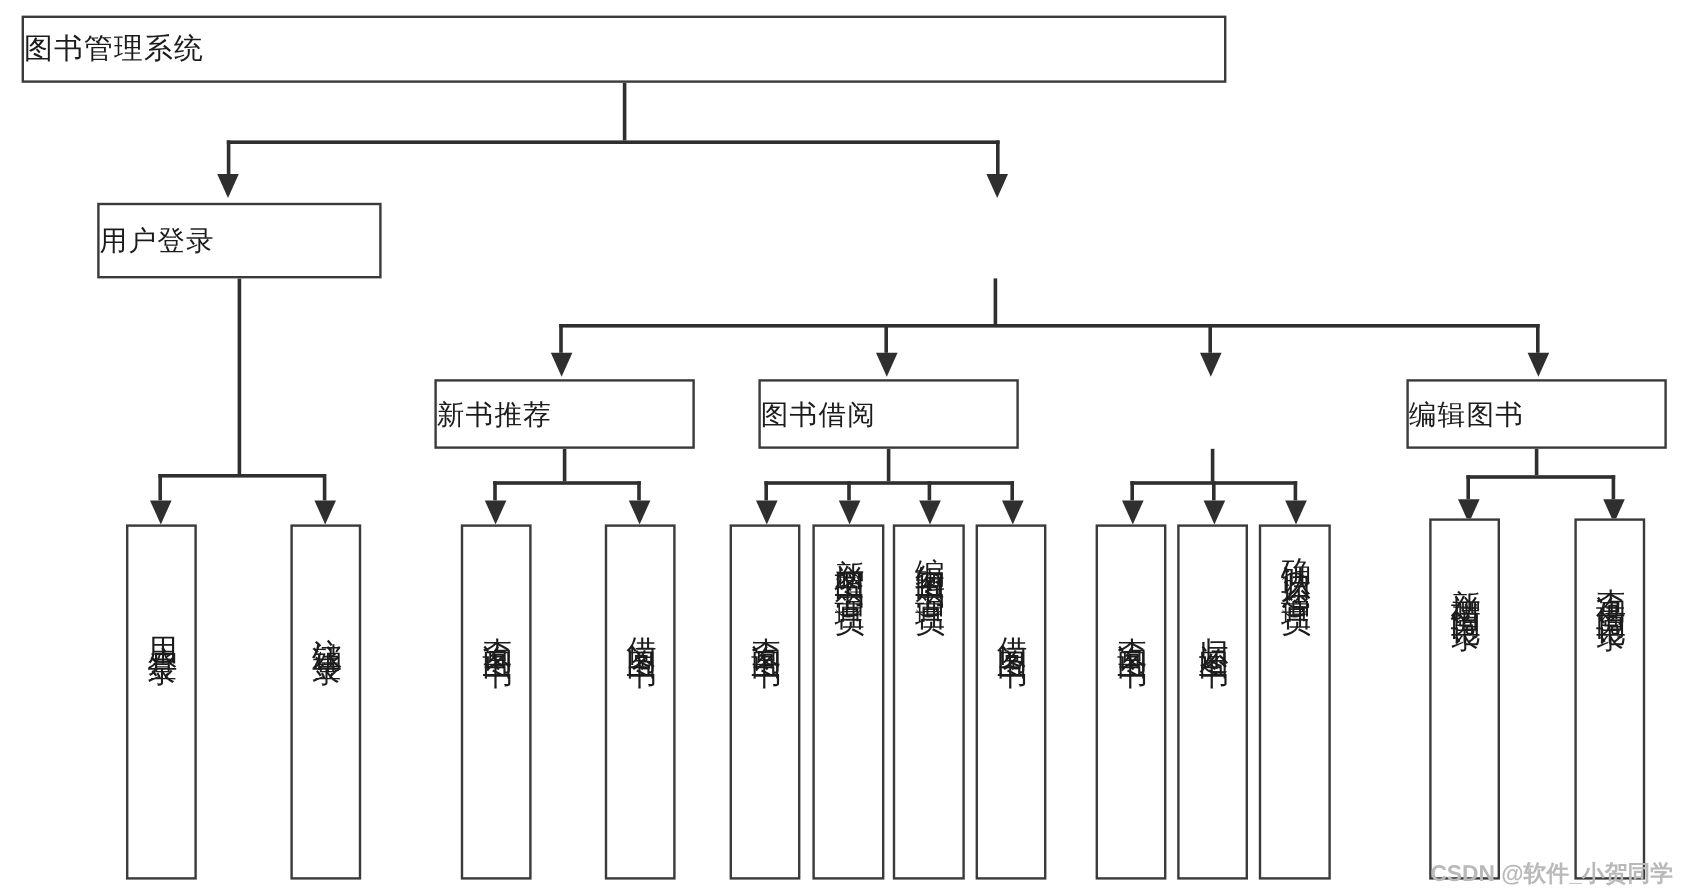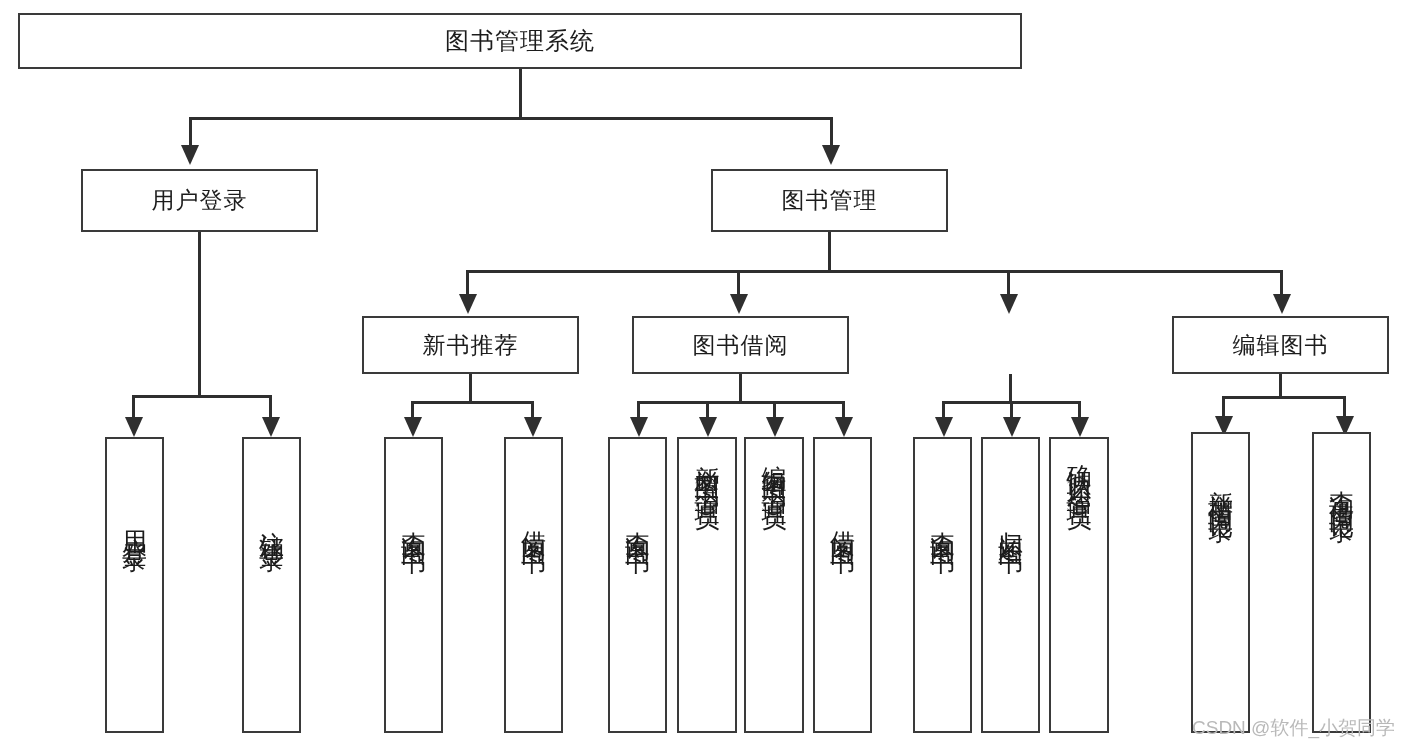--- a/index.html
+++ b/index.html
@@ -19,21 +19,21 @@
     overflow: hidden;
   }
   
   .node {
     position: absolute;
     box-sizing: border-box;
     border: 2.5px solid #3a3a3a;
     background: #ffffff;
     display: flex;
     align-items: center;
-    justify-content: center;
+    justify-content: flex-start;
     color: #1c1c1c;
     line-height: 1.15;
     z-index: 3;
   }
   .node .label {
     display: block;
     text-align: center;
     white-space: nowrap;
   }
   
@@ -88,20 +88,21 @@
     z-index: 2;
   }
   
   #watermark {
     position: absolute;
     color: #b9b9b9;
     font-size: 19px;
     white-space: nowrap;
     z-index: 5;
     font-family: "Liberation Sans", "DejaVu Sans", sans-serif;
+    font-weight: bold;
   }
 </style>
 </head>
 <body>
 
 <div id="canvas">
 
   <div class="node root h-node" style="left:18px; top:13px; width:1004px; height:56px;">
     <span class="label">图书管理系统</span>
   </div>
@@ -113,23 +114,20 @@
   <div class="vline" style="left:189px; top:117px; height:28px;"></div>
   <div class="arrow" style="left:181px; top:145px;"></div>
 
   <div class="vline" style="left:830px; top:117px; height:28px;"></div>
   <div class="arrow" style="left:822px; top:145px;"></div>
 
   <div class="node h-node" style="left:81px; top:169px; width:237px; height:63px;">
     <span class="label">用户登录</span>
   </div>
 
-  <div class="node h-node" style="left:711px; top:169px; width:237px; height:63px;">
-    <span class="label">图书管理</span>
-  </div>
 
   <div class="vline" style="left:198px; top:232px; height:163px;"></div>
   <div class="hline" style="left:132px; top:395px; width:139px;"></div>
   <div class="vline" style="left:132px; top:395px; height:22px;"></div>
   <div class="arrow" style="left:125px; top:417px;"></div>
   <div class="vline" style="left:269px; top:395px; height:22px;"></div>
   <div class="arrow" style="left:262px; top:417px;"></div>
 
   <div class="vline" style="left:828px; top:232px; height:38px;"></div>
   <div class="hline" style="left:466px; top:270px; width:817px;"></div>

